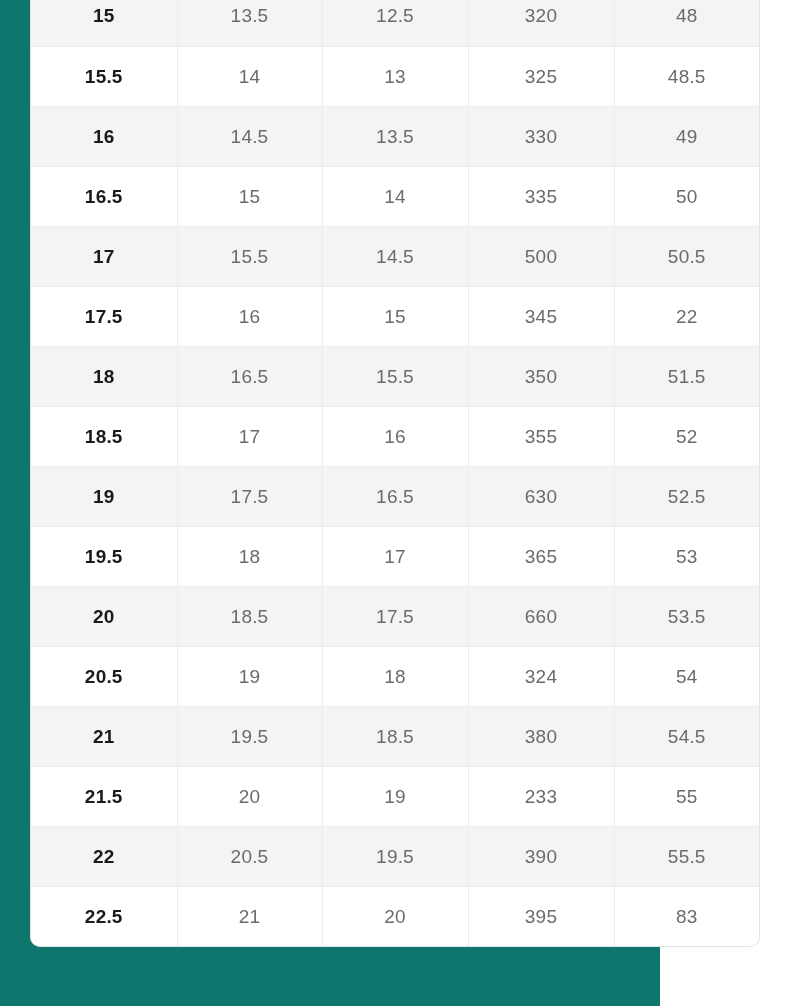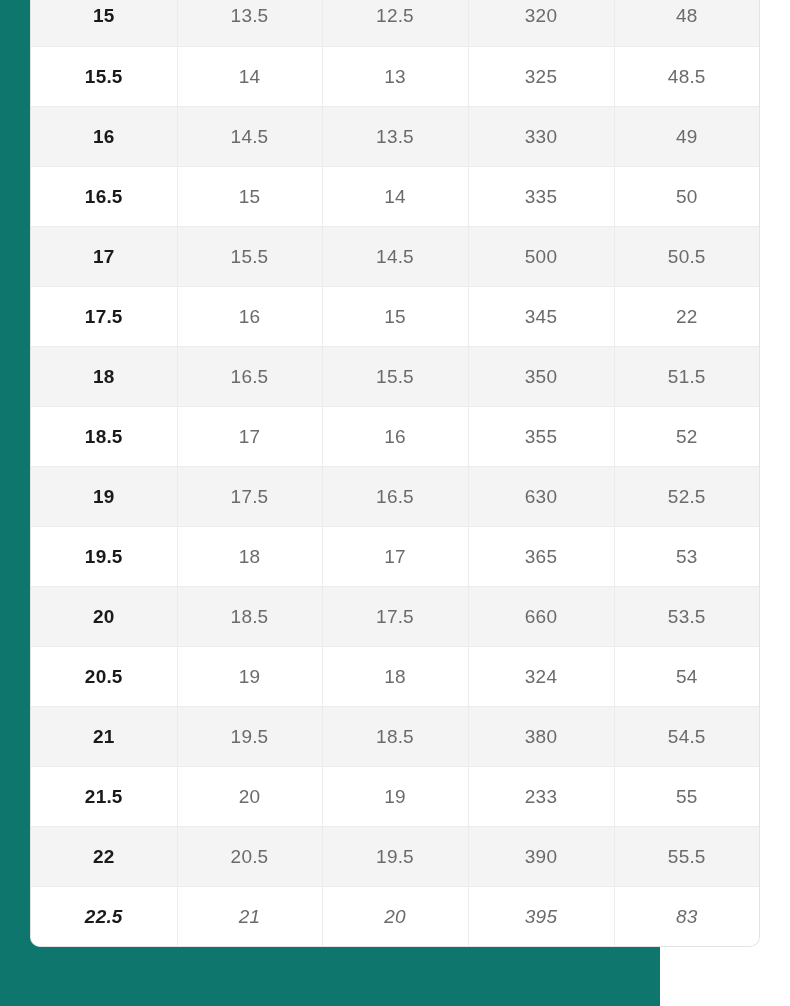--- a/index.html
+++ b/index.html
@@ -64,21 +64,21 @@
     border-right: 1px solid #ececec;
     border-bottom: 1px solid #ececec;
     font-size: 19px;
     line-height: 1;
     color: #6b6b6b;
     font-weight: 400;
     letter-spacing: 0.2px;
   }
 
   table.size-table td:last-child { border-right: none; }
-  table.size-table tr:last-child td { border-bottom: none; font-style: italic; }
+  table.size-table tr:last-child td { border-bottom: none; }
 
   
   table.size-table td.primary {
     color: #1a1a1a;
     font-weight: 700;
   }
 
   
   table.size-table tr.stripe td { background: #f4f4f4; }
   table.size-table tr.plain  td { background: #ffffff; }

